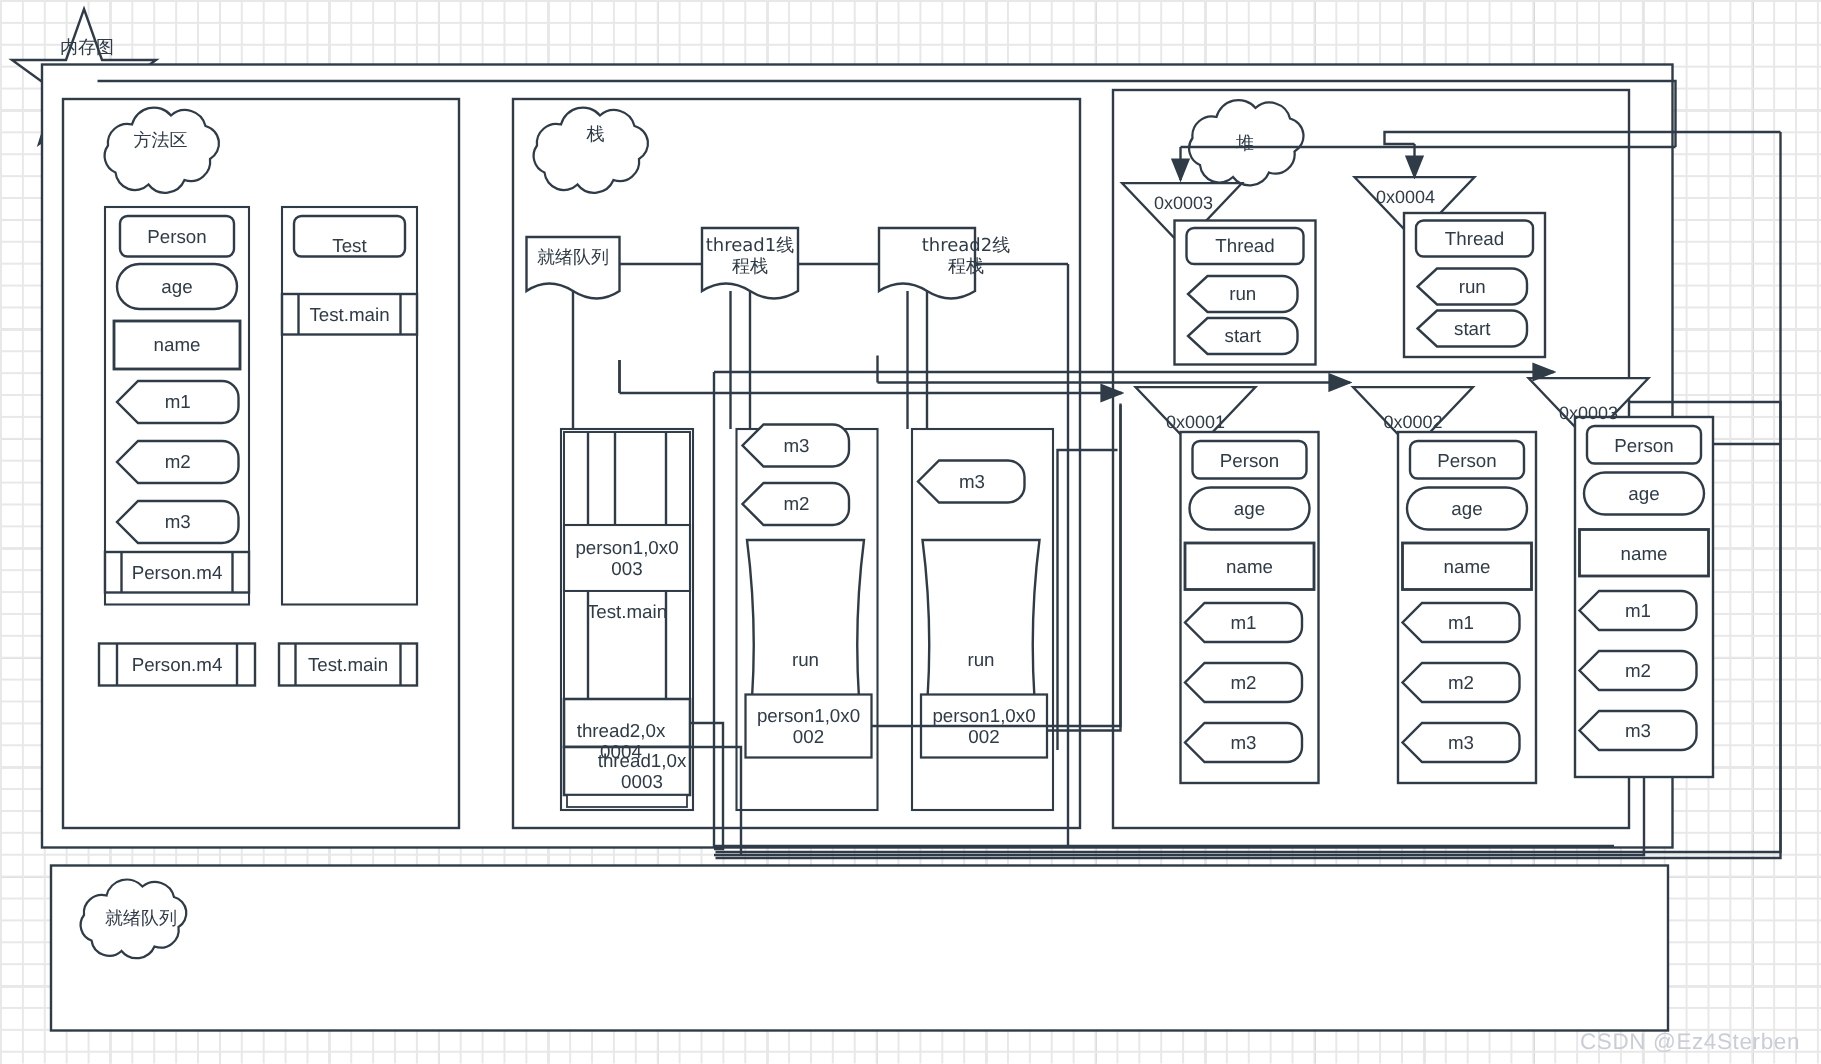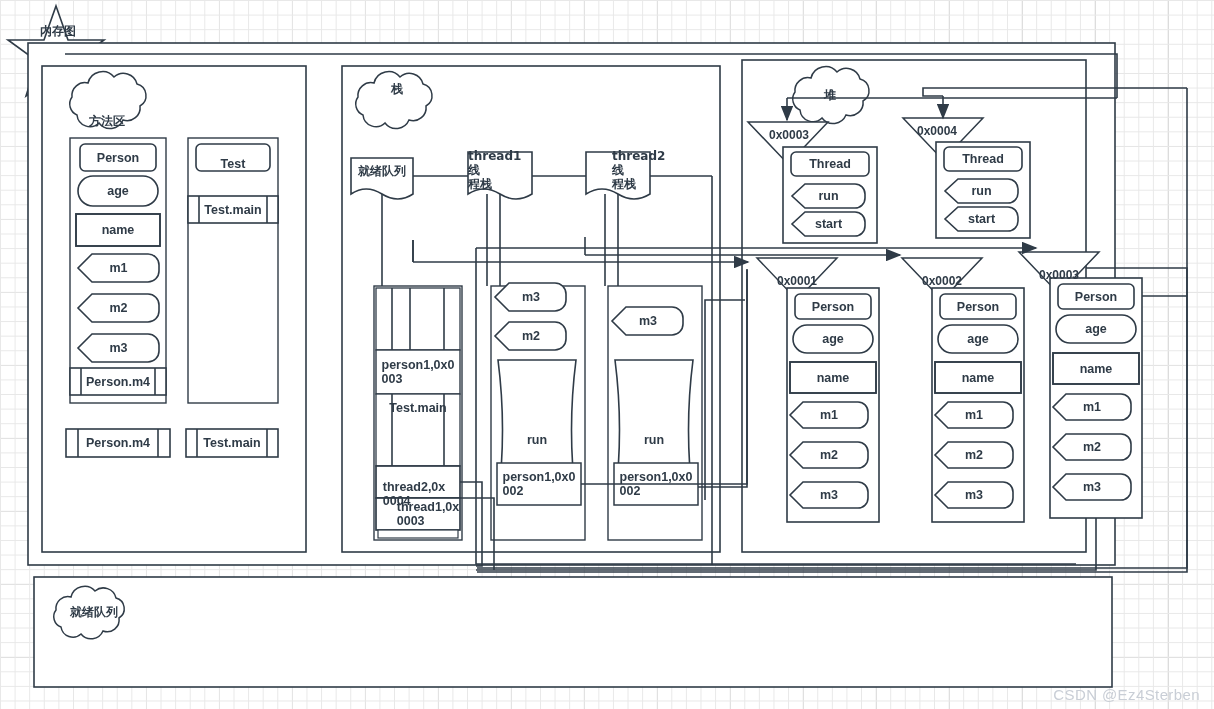--- a/index.html
+++ b/index.html
@@ -20,24 +20,24 @@
       linear-gradient(to bottom, #d2d2d2 1px, transparent 1px);
     background-size: 14.6px 14.6px, 14.6px 14.6px, 73px 73px, 73px 73px;
     background-position: 0 0, 0 0, 0 0, 0 0;
   }
   svg#vec{position:absolute;left:0;top:0;width:1214px;height:709px;}
   .lbl{
     position:absolute;
     color:#2f3b47;
     font-size:12.5px;
     line-height:14px;
-    text-align:left;
+    text-align:center;
     white-space:pre-line;
     pointer-events:none;
-    display:flex;align-items:center;justify-content:center;font-weight:bold;
+    display:flex;align-items:center;justify-content:center;
   }
   .lbl.cn{font-family:"DejaVu Sans","Liberation Sans",sans-serif;font-size:12px;}
   .wm{
     position:absolute;right:14px;bottom:6px;
     color:#c9ced6;font-size:15px;letter-spacing:.4px;
     font-family:"Liberation Sans",sans-serif;
   }
 </style>
 </head>
 <body>
@@ -209,21 +209,21 @@
       <path d="M745,300 h-40 v200"></path>
 
       <path d="M1086,268 h101 v300 h-710"></path>
       <path d="M1142,296 h45"></path>
       <path d="M1096,518 v52 h-620"></path>
     </g>
   </svg>
 
   <div class="lbl cn" style="left:22px;top:22px;width:72px;height:18px;">内存图</div>
 
-  <div class="lbl cn" style="left:72px;top:84px;width:70px;height:18px;margin-top:28px;">方法区</div>
+  <div class="lbl cn" style="left:72px;top:84px;width:70px;height:18px;">方法区</div>
   <div class="lbl" style="left:80px;top:144px;width:76px;height:27px;">Person</div>
   <div class="lbl" style="left:78px;top:176px;width:80px;height:30px;">age</div>
   <div class="lbl" style="left:76px;top:214px;width:84px;height:32px;">name</div>
   <div class="lbl" style="left:78px;top:254px;width:81px;height:28px;">m1</div>
   <div class="lbl" style="left:78px;top:294px;width:81px;height:28px;">m2</div>
   <div class="lbl" style="left:78px;top:334px;width:81px;height:28px;">m3</div>
   <div class="lbl" style="left:81px;top:368px;width:74px;height:27px;">Person.m4</div>
   <div class="lbl" style="left:196px;top:144px;width:74px;height:40px;">Test</div>
   <div class="lbl" style="left:199px;top:196px;width:68px;height:27px;">Test.main</div>
   <div class="lbl" style="left:78px;top:429px;width:80px;height:28px;">Person.m4</div>

